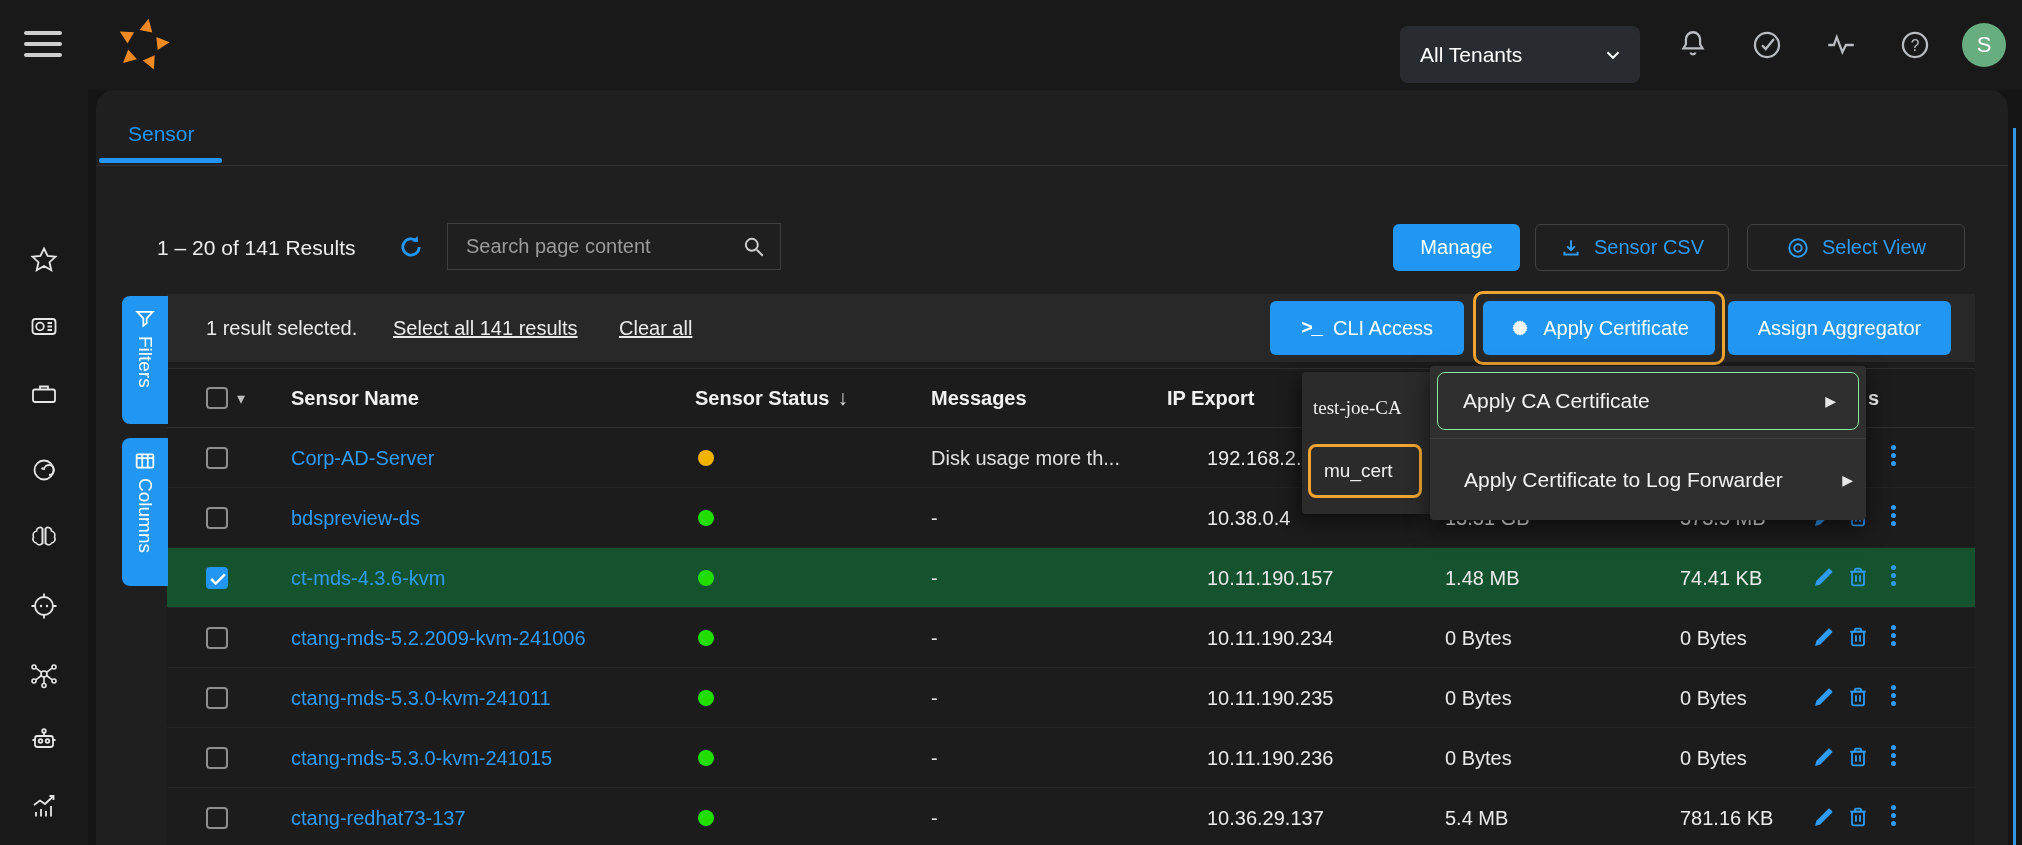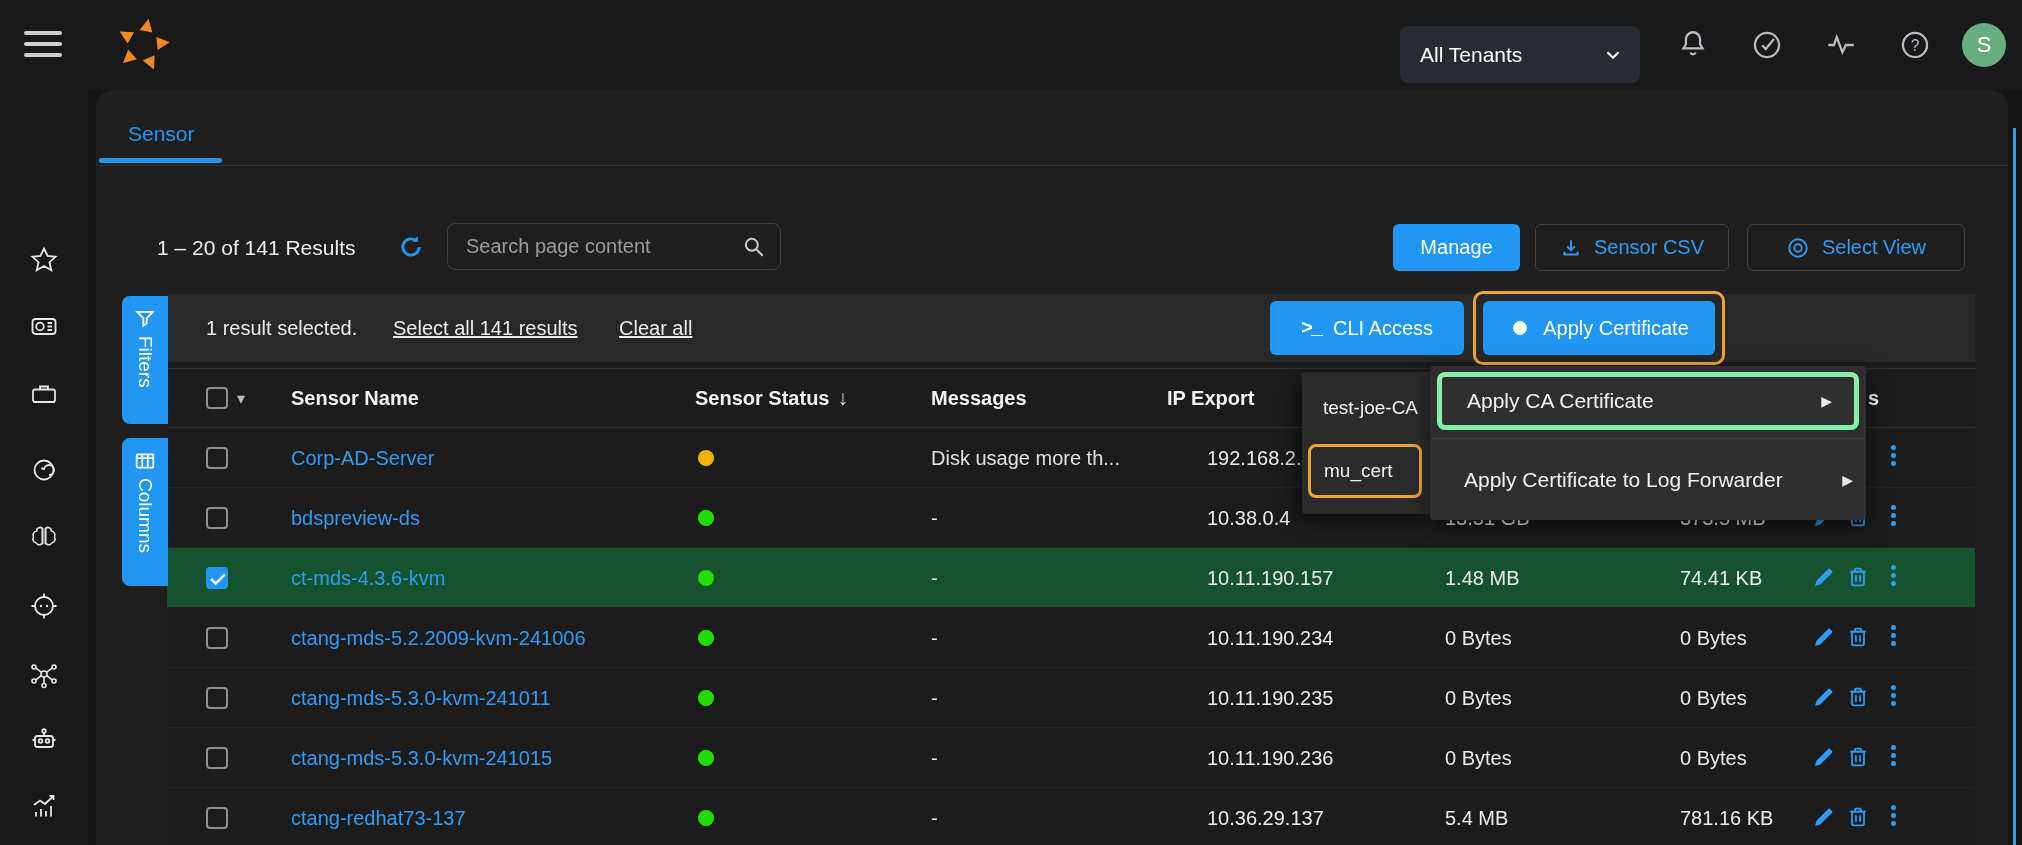--- a/index.html
+++ b/index.html
@@ -27,21 +27,21 @@
   .card{position:absolute;left:96px;top:90px;width:1912px;height:755px;background:#1f1f1f;
         border-radius:18px 18px 0 0;z-index:1;}
   .tab-label{position:absolute;left:128px;top:122px;font-size:21px;color:#2196f3;cursor:pointer;z-index:2;}
   .tab-underline{position:absolute;left:99px;top:158px;width:123px;height:5px;background:#2196f3;border-radius:2px;z-index:2;}
   .tab-divider{position:absolute;left:96px;top:165px;width:1912px;height:1px;background:#323232;z-index:2;}
 
   
   .results{position:absolute;left:157px;top:236px;font-size:21px;color:#ededed;z-index:2;}
   .refresh{position:absolute;left:397px;top:233px;width:28px;height:28px;cursor:pointer;z-index:2;}
   .searchbox{position:absolute;left:447px;top:223px;width:334px;height:47px;border:1.5px solid #3f3f3f;
-             border-radius:8px;box-sizing:border-box;z-index:2;}
+             border-radius:0;box-sizing:border-box;z-index:2;}
   .searchbox .ph{position:absolute;left:18px;top:11px;font-size:20px;color:#9b9b9b;}
   .searchbox svg{position:absolute;right:14px;top:11px;}
   .btn{position:absolute;height:47px;border-radius:6px;display:flex;align-items:center;justify-content:center;
        font-size:20px;cursor:pointer;box-sizing:border-box;z-index:3;}
   .btn.solid{background:#2196f3;color:#fff;}
   .btn.ghost{border:1.5px solid #424242;color:#2f9bf4;gap:12px;}
   .btn-manage{left:1393px;top:224px;width:127px;}
   .btn-export{left:1535px;top:224px;width:194px;}
   .btn-view{left:1747px;top:224px;width:218px;}
 
@@ -93,31 +93,31 @@
   .dot.amber{background:#f2b200;}
   .act{position:absolute;top:50%;transform:translateY(-50%);width:26px;height:26px;cursor:pointer;}
   .kb{width:14px;display:flex;flex-direction:column;align-items:center;gap:3px;}
   .kb i{width:5px;height:5px;border-radius:50%;background:#2f9bf4;display:block;}
 
   
   .menu-main{position:absolute;left:1430px;top:366px;width:436px;height:154px;background:#2f2f2f;border-radius:4px;
              box-shadow:0 8px 22px rgba(0,0,0,.55);z-index:10;}
   .menu-item{position:absolute;left:0;width:436px;font-size:21px;color:#f2f2f2;cursor:pointer;}
   .mi-arrow{position:absolute;right:22px;top:50%;transform:translateY(-50%);font-size:14px;color:#e8e8e8;}
-  .mi1-box{position:absolute;left:7px;top:6px;width:422px;height:58px;border:5px solid #86efac;border-radius:8px;
+  .mi1-box{position:absolute;left:7px;top:6px;width:422px;height:58px;border:1px solid #86efac;border-radius:8px;
            box-sizing:border-box;cursor:pointer;}
   .mi1-label{position:absolute;left:25px;top:50%;transform:translateY(-50%);font-size:21px;color:#f2f2f2;white-space:nowrap;}
   .menu-divider{position:absolute;left:0;top:72px;width:436px;height:1px;background:#3d3d3d;}
   .mi2{top:73px;height:81px;display:flex;align-items:center;padding-left:9px;}
   .mi2 .t{padding-left:25px;white-space:nowrap;}
   .menu-sub{position:absolute;left:1302px;top:372px;width:128px;height:142px;background:#2b2b2b;border-radius:4px 0 0 4px;
             box-shadow:-6px 8px 18px rgba(0,0,0,.45);z-index:10;}
   .sub-item{position:absolute;left:0;width:128px;font-size:19px;color:#f0f0f0;cursor:pointer;white-space:nowrap;}
   .si1{top:16px;height:40px;display:flex;align-items:center;}
-  .si1 .t{padding-left:21px;}
+  .si1 .t{padding-left:11px;font-family:Liberation Serif, serif;}
   .si2-box{position:absolute;left:6px;top:72px;width:114px;height:54px;border:3px solid #f0a431;border-radius:8px;
            box-sizing:border-box;display:flex;align-items:center;cursor:pointer;}
   .si2-box .t{padding-left:13px;font-size:19px;color:#f0f0f0;}
 
   .edge-line{position:absolute;left:2013px;top:128px;width:3px;height:717px;background:#3398e0;z-index:20;}
   svg{display:block;}
 </style>
 </head>
 <body>
 
@@ -298,20 +298,23 @@
         <g fill="#ffffff">
           <rect x="5.2" y="5.2" width="9.6" height="9.6"></rect>
           <rect x="5.2" y="5.2" width="9.6" height="9.6" transform="rotate(45 10 10)"></rect>
           <rect x="5.2" y="5.2" width="9.6" height="9.6" transform="rotate(22.5 10 10)"></rect>
           <rect x="5.2" y="5.2" width="9.6" height="9.6" transform="rotate(67.5 10 10)"></rect>
         </g>
       </svg>
     <span>Apply Certificate</span>
   </div>
   <div class="orange-box ob-apply"></div>
+  <div class="action-btn assign">
+    <span>Assign Aggregator</span>
+  </div>
 
   <div class="vtab vt-filters">
     <svg width="20" height="18" viewBox="0 0 18 16" fill="none" stroke="#ffffff" stroke-width="1.6">
         <path d="M2 1.5h14l-5.5 6v4.3l-3 2.2V7.5z"></path>
       </svg>
     <span class="vlabel">Filters</span>
   </div>
   <div class="vtab vt-columns">
     <svg width="20" height="18" viewBox="0 0 18 16" fill="none" stroke="#ffffff" stroke-width="1.6">
         <rect x="1.5" y="2" width="15" height="12" rx="1"></rect>

